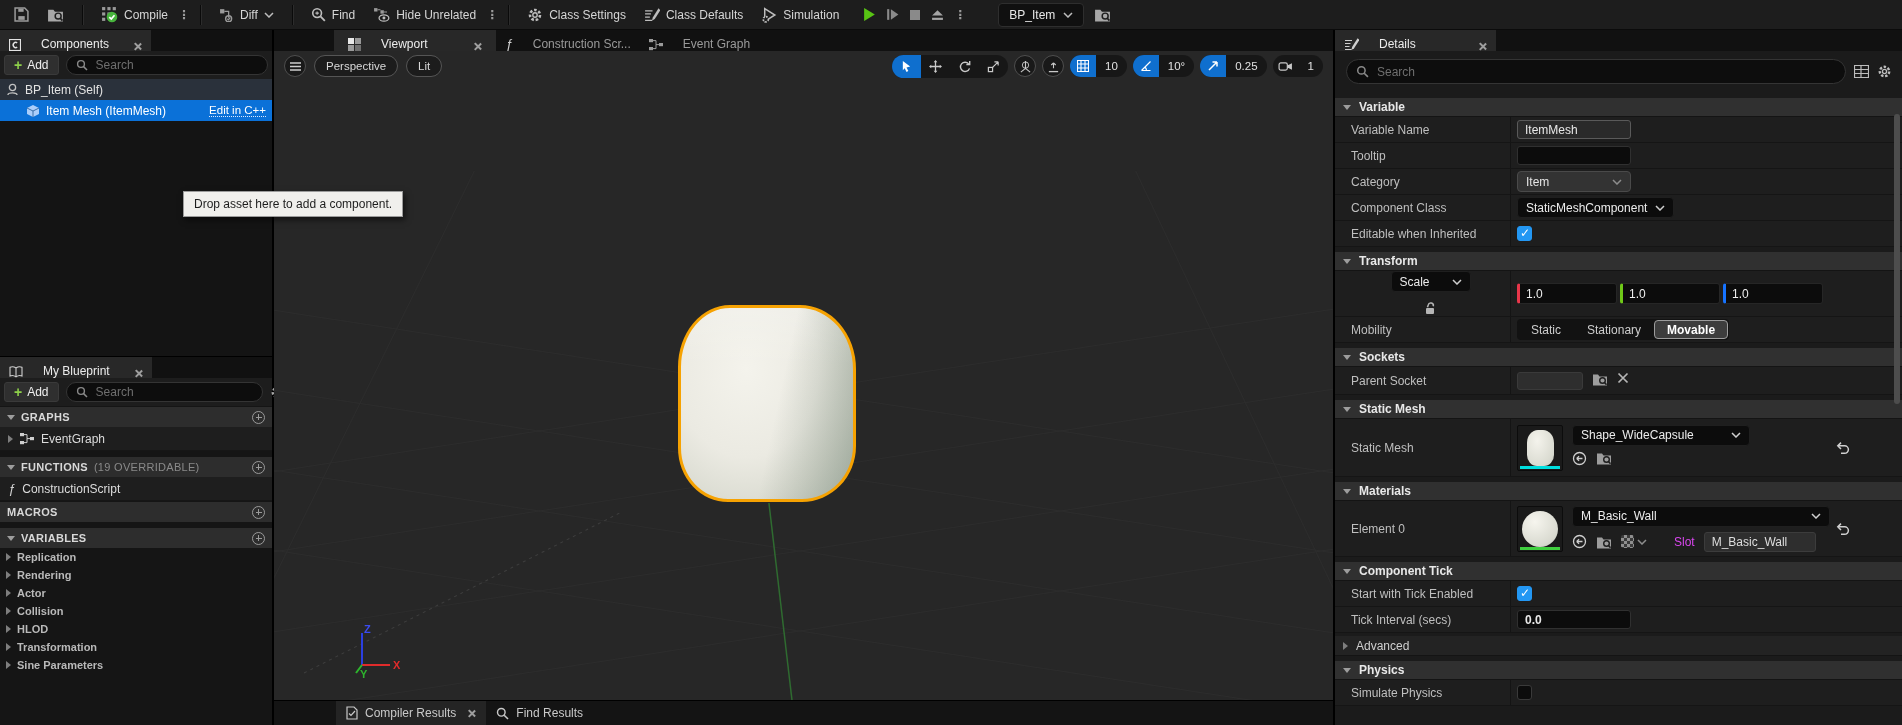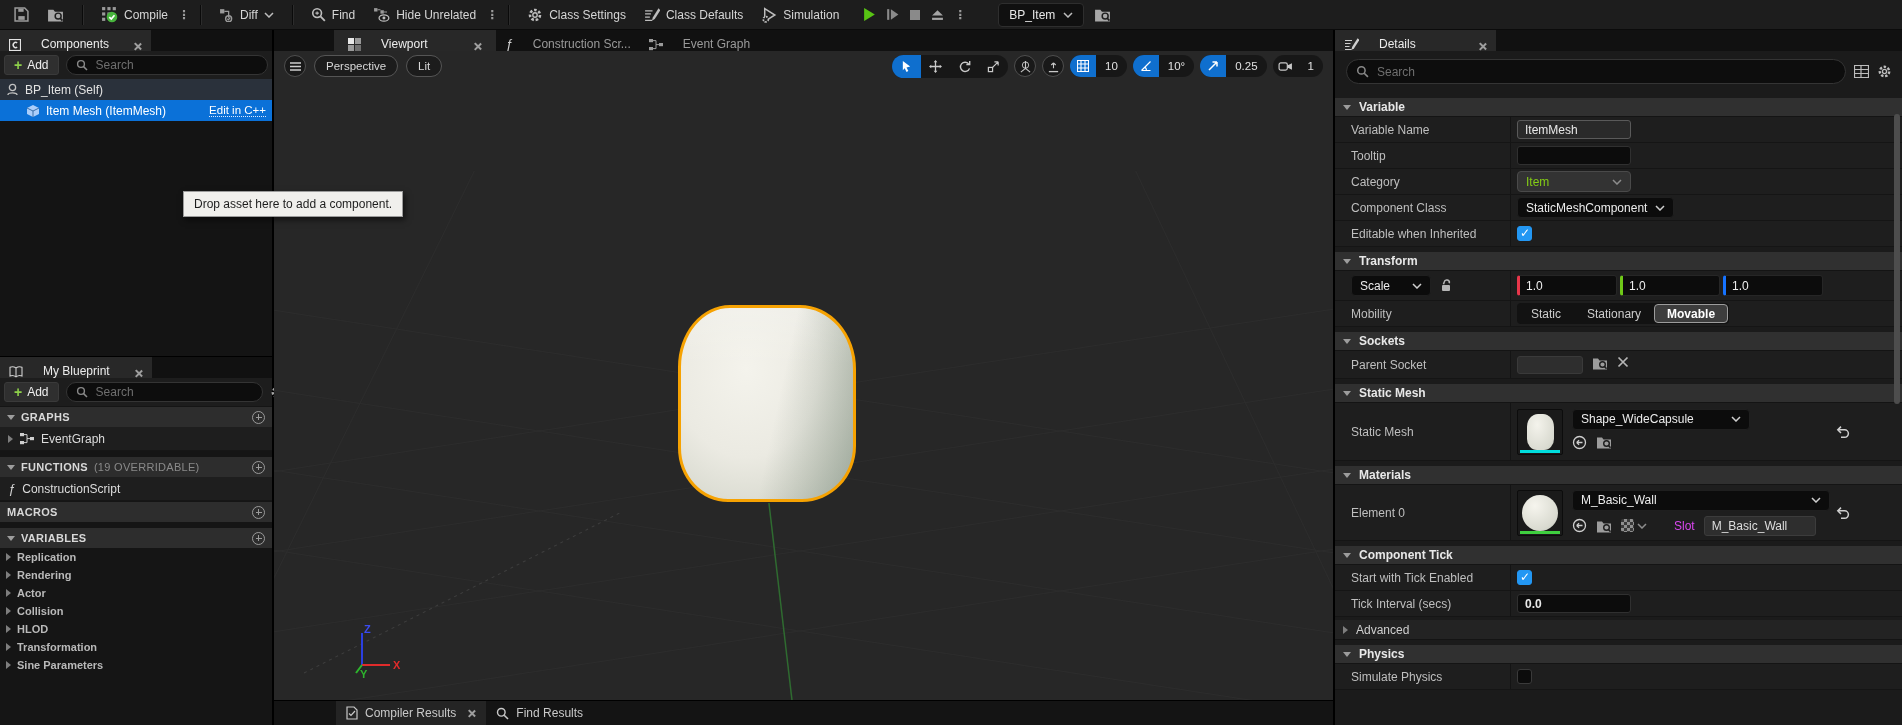--- a/index.html
+++ b/index.html
@@ -94,21 +94,21 @@
   .dbody{flex:1;position:relative;overflow:hidden;background:#1b1b1b;padding-top:6px;}
   .dhead{height:19px;display:flex;align-items:center;gap:8px;background:#303030;padding:0 8px;color:#e8e8e8;font-weight:bold;margin-top:5px;border-bottom:1px solid #141414;}
   .dhead:first-child{margin-top:0;}
   .dsub{height:20px;display:flex;align-items:center;gap:8px;background:#232323;padding:0 8px;color:#cfcfcf;margin-top:3px;border-bottom:1px solid #141414;}
   .drow{display:flex;align-items:center;min-height:26px;background:#1e1e1e;border-bottom:1px solid #151515;position:relative;}
   .dlabel{width:176px;flex:none;padding-left:16px;color:#bfbfbf;border-right:1px solid #141414;align-self:stretch;display:flex;align-items:center;}
   .dvalue{flex:1;display:flex;gap:6px;padding:2px 6px;}
   .txt{background:#0c0c0c;border:1px solid #303030;border-radius:3px;height:19px;color:#e8e8e8;padding:0 7px;font-size:12px;outline:none;}
   .txt.lit{background:#2a2a2a;border-color:#5a5a5a;}
   .dd{display:inline-flex;align-items:center;justify-content:space-between;gap:8px;background:#0c0c0c;border:1px solid #1f1f1f;border-radius:4px;height:21px;padding:0 8px;color:#ececec;}
-  .dd.gray{background:#333;border-color:#4a4a4a;color:#84cc16;}
+  .dd.gray{background:#333;border-color:#4a4a4a;color:#e5e5e5;}
   .cb{width:15px;height:15px;border-radius:3px;background:#0c0c0c;border:1px solid #3a3a3a;position:relative;}
   .cb.on{background:#2397f3;border-color:#2397f3;}
   .cb.on::after{content:"\2713";position:absolute;left:2px;top:-1px;color:#fff;font-weight:bold;font-size:12px;}
   .axisfield{border-left:3px solid;border-radius:3px;background:#0c0c0c;height:21px;width:100px;color:#efefef;padding:0 6px;border-top:1px solid #262626;border-right:1px solid #262626;border-bottom:1px solid #262626;font-size:12px;outline:none;}
   .seg{display:inline-flex;align-items:center;background:#121212;border-radius:4px;padding:1px;}
   .seg span{display:inline-flex;align-items:center;justify-content:center;height:19px;padding:0 12px;color:#cdcdcd;border-radius:4px;border:1px solid transparent;}
   .seg span.sel{background:#3d3d3d;border-color:#9c9c9c;color:#fff;font-weight:bold;}
   .thumb{width:46px;height:46px;background:#1a1a1a;border:1px solid #0c0c0c;border-radius:2px;position:relative;flex:none;display:flex;align-items:center;justify-content:center;}
   .thumb .bar{position:absolute;left:2px;right:2px;bottom:1px;height:3px;}
   .thumb .capmini{width:27px;height:36px;border-radius:11px 11px 10px 10px/13px 13px 11px 11px;background:radial-gradient(ellipse at 38% 30%,#f4f3ec,#d9dad0 75%,#bfc5ba);}
@@ -634,21 +634,21 @@
           <div class="dvalue">
               <span class="cb on"></span>
             </div>
         </div>
 
         <div class="dhead">
             <i class="tri td"></i>
             <span>Transform</span>
           </div>
         <div class="drow" style="min-height:30px;">
-          <div class="dlabel" style="gap:9px;">
+          <div class="dlabel" style="gap:9px;flex-direction:column;">
             <span class="dd" style="width:80px;">
               <span>Scale</span>
               <svg class="chev" viewBox="0 0 10 6">
                   <path d="M1 1l4 4 4-4" fill="none" stroke="#cfcfcf" stroke-width="1.5"></path>
                 </svg>
             </span>
             <svg class="ic" width="13" height="15" viewBox="0 0 13 15">
                 <rect x="2" y="7" width="8" height="6" rx="1" fill="#b5b5b5"></rect>
                 <path d="M4 7V4.6a2.6 2.6 0 0 1 5.2-.4" fill="none" stroke="#b5b5b5" stroke-width="1.5" transform="rotate(18 6 5)"></path>
               </svg>

